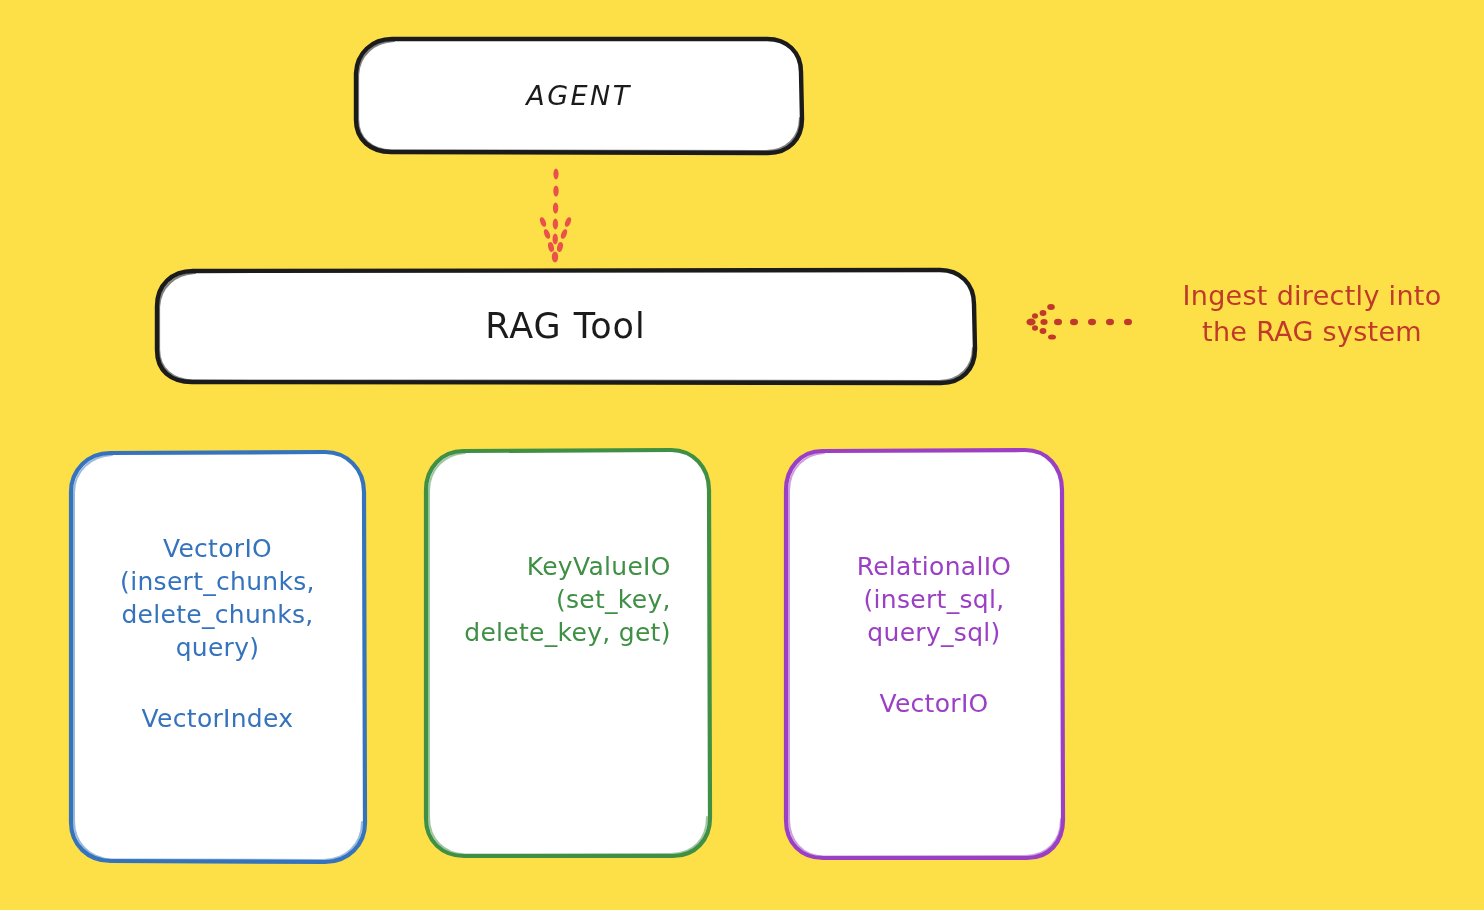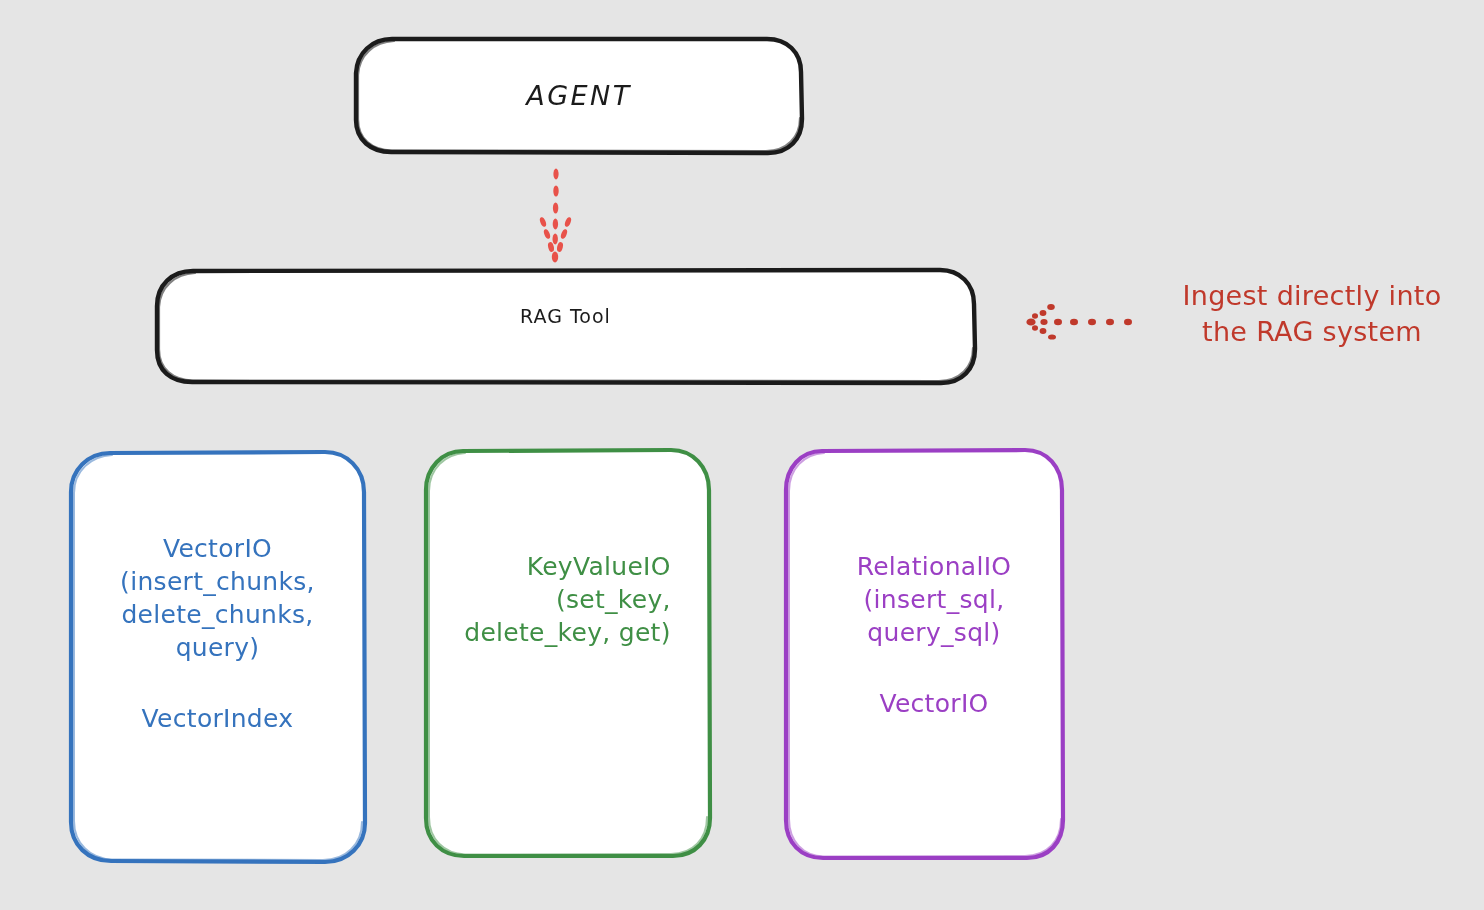--- a/index.html
+++ b/index.html
@@ -8,21 +8,21 @@
     padding: 0;
     background: #ffffff;
   }
   body {
     font-family: "DejaVu Sans", sans-serif;
   }
   #canvas {
     position: relative;
     width: 1484px;
     height: 910px;
-    background: #e5e5e5;
+    background: #fde047;
     overflow: hidden;
   }
   #sketch-layer {
     position: absolute;
     left: 0;
     top: 0;
     width: 1484px;
     height: 910px;
     pointer-events: none;
   }
@@ -42,24 +42,24 @@
     top: 38px;
     width: 446px;
     height: 114px;
     font-size: 27px;
     font-style: italic;
     letter-spacing: 2.5px;
     color: #1b1b1b;
   }
   .ragtool-label {
     left: 156px;
-    top: 260px;
+    top: 270px;
     width: 819px;
     height: 112px;
-    font-size: 19px;
+    font-size: 35px;
     letter-spacing: 1px;
     color: #1b1b1b;
   }
 
   .store-label {
     line-height: 1.32;
     font-size: 25px;
     letter-spacing: 0.3px;
     justify-content: flex-start;
   }

